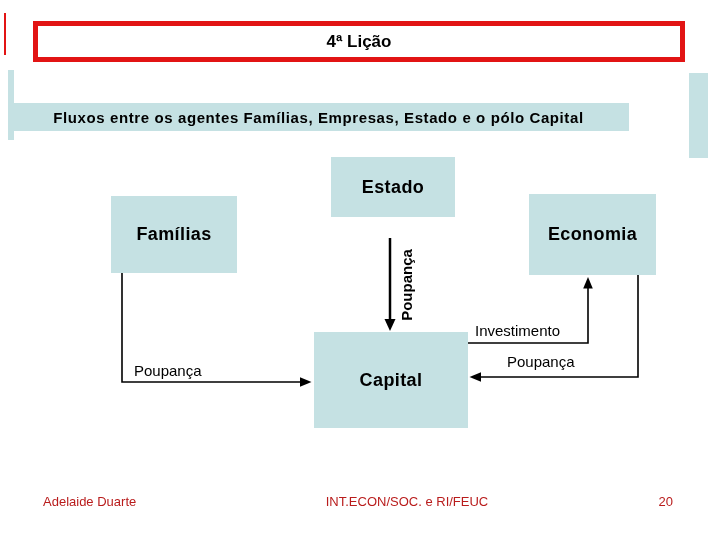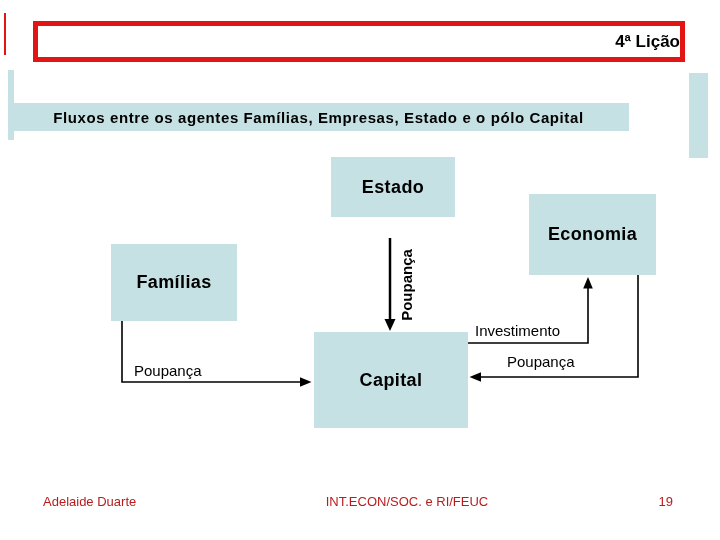--- a/index.html
+++ b/index.html
@@ -10,38 +10,38 @@
   
   .accent-red-line{position:absolute;left:4px;top:13px;width:2px;height:42px;background:#e21414;}
   .accent-strip{position:absolute;background:#c5e1e3;}
   .accent-strip.left{left:8px;top:70px;width:6px;height:70px;}
   .accent-strip.right{left:689px;top:73px;width:19px;height:85px;}
 
   
   .title-box{
     position:absolute;left:33px;top:21px;width:652px;height:41px;box-sizing:border-box;
     border:5px solid #e21414;background:#fff;
-    display:flex;align-items:center;justify-content:flex-end;
+    display:flex;align-items:center;justify-content:center;
     font-weight:bold;font-size:17px;
   }
   .banner{
     position:absolute;background:#c5e1e3;display:flex;align-items:center;justify-content:center;
     font-weight:bold;white-space:nowrap;
   }
   .banner.b1{left:29px;top:70px;width:650px;height:33px;font-size:14px;}
   .banner.b2{left:8px;top:103px;width:621px;height:28px;font-size:15px;letter-spacing:0.6px;}
 
   
   .node{
     position:absolute;background:#c5e1e3;
     display:flex;align-items:center;justify-content:center;
     font-weight:bold;font-size:18px;letter-spacing:0.4px;
   }
   .node.estado{left:331px;top:157px;width:124px;height:60px;}
-  .node.familias{left:111px;top:196px;width:126px;height:77px;margin-top:48px;}
+  .node.familias{left:111px;top:196px;width:126px;height:77px;}
   .node.empresas{left:529px;top:194px;width:127px;height:81px;}
   .node.capital{left:314px;top:332px;width:154px;height:96px;}
 
   
   svg.arrows{position:absolute;left:0;top:0;width:720px;height:540px;pointer-events:none;}
   svg.arrows line, svg.arrows polyline{stroke:#000;fill:none;}
   svg.arrows polygon{fill:#000;stroke:none;}
 
   
   .flow-label{position:absolute;font-size:15px;line-height:18px;white-space:nowrap;}
@@ -104,15 +104,15 @@
     <span>Capital</span>
   </div>
 
   <div class="flow-label vertical">Poupança</div>
   <div class="flow-label familias-poupanca">Poupança</div>
   <div class="flow-label investimento">Investimento</div>
   <div class="flow-label empresas-poupanca">Poupança</div>
 
   <div class="footer-item footer-author">Adelaide Duarte</div>
   <div class="footer-item footer-course">INT.ECON/SOC. e RI/FEUC</div>
-  <div class="footer-item footer-page">19</div>
+  <div class="footer-item footer-page">20</div>
 
 </div>
 
 </body></html>

